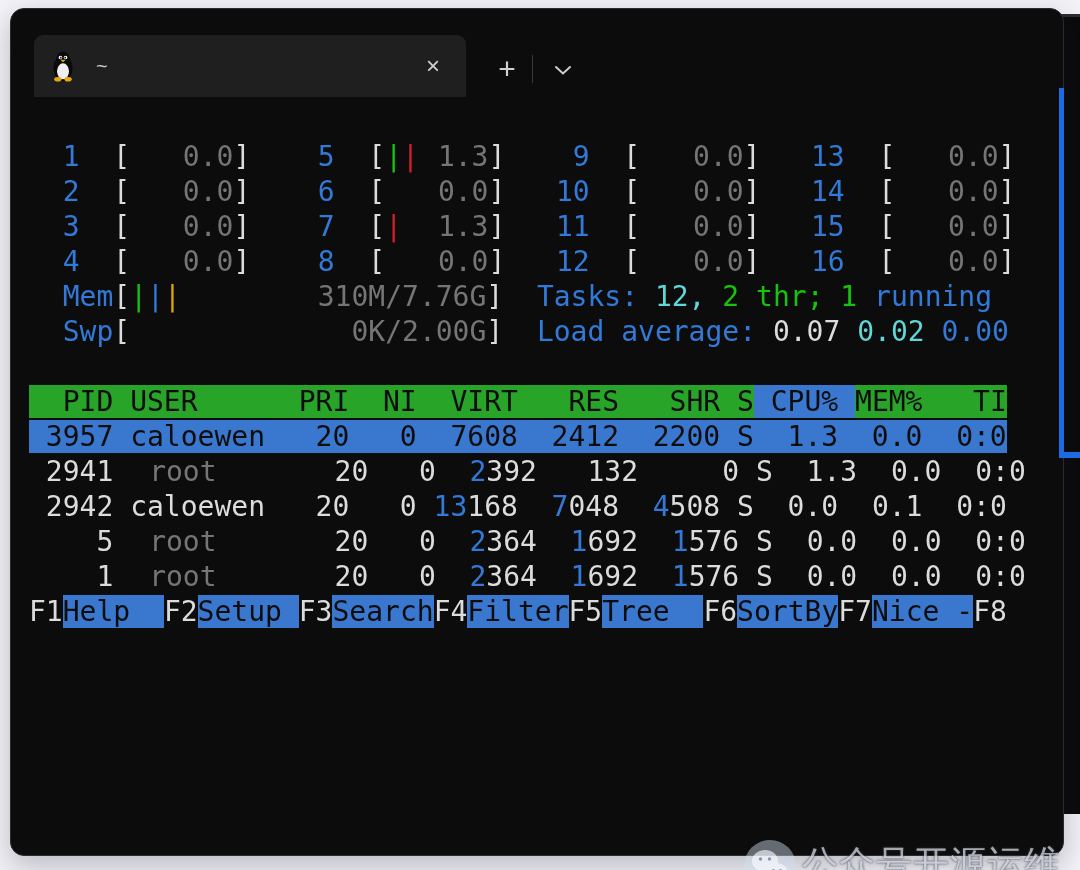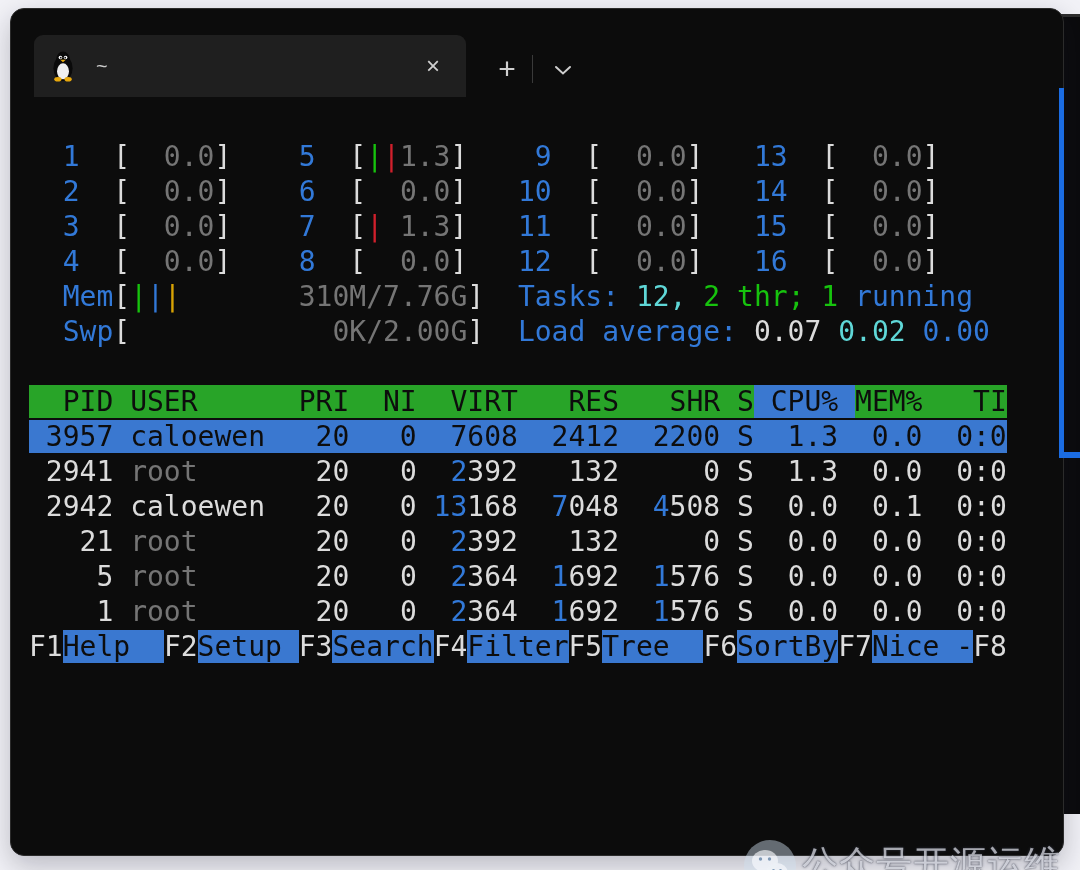--- a/index.html
+++ b/index.html
@@ -24,21 +24,21 @@
             width:36px; height:36px; display:flex; align-items:center; justify-content:center; }
   .tabdivider { position:absolute; left:521px; top:46px; width:1px; height:28px; background:#3a3a3a; }
   .dropdown { position:absolute; left:536px; top:48px; width:32px; height:26px;
               display:flex; align-items:center; justify-content:center; }
 
   
   .screen { position:absolute; left:18px; top:130px; width:982px;
             font-family:"DejaVu Sans Mono", monospace; font-size:28px; }
   .trow { height:35px; line-height:35px; white-space:pre; }
   .c-w  { color:var(--white,#dcdcdc); }
-  .c-g  { color:var(--gray,#757575); }
+  .c-g  { color:var(--gray,#757575);margin-left:19px; }
   .c-b  { color:var(--blue,#3279d8); }
   .c-cy { color:var(--cyan,#5fd7d7);margin-top:32px; }
   .c-gr { color:var(--green,#17c30e); }
   .c-rd { color:var(--red,#d0202c); }
   .c-yl { color:var(--yellow,#d8a304); }
   .c-kb { background:var(--sel-bg,#3a78d0); color:var(--black,#0d0d0d); }
   .c-kg { background:var(--hdr-green,#28a428); color:var(--black,#0d0d0d); }
 
   
   .backwin { position:absolute; left:1044px; top:14px; width:36px; height:800px;
@@ -97,21 +97,20 @@
       <div class="trow"><span class="c-b">  2</span><span class="c-w">  [</span><span class="c-g">  0.0</span><span class="c-w">]</span><span class="c-b">    6</span><span class="c-w">  [</span><span class="c-g">  0.0</span><span class="c-w">]</span><span class="c-b">   10</span><span class="c-w">  [</span><span class="c-g">  0.0</span><span class="c-w">]</span><span class="c-b">   14</span><span class="c-w">  [</span><span class="c-g">  0.0</span><span class="c-w">]</span></div>
       <div class="trow"><span class="c-b">  3</span><span class="c-w">  [</span><span class="c-g">  0.0</span><span class="c-w">]</span><span class="c-b">    7</span><span class="c-w">  [</span><span class="c-rd">|</span><span class="c-g"> 1.3</span><span class="c-w">]</span><span class="c-b">   11</span><span class="c-w">  [</span><span class="c-g">  0.0</span><span class="c-w">]</span><span class="c-b">   15</span><span class="c-w">  [</span><span class="c-g">  0.0</span><span class="c-w">]</span></div>
       <div class="trow"><span class="c-b">  4</span><span class="c-w">  [</span><span class="c-g">  0.0</span><span class="c-w">]</span><span class="c-b">    8</span><span class="c-w">  [</span><span class="c-g">  0.0</span><span class="c-w">]</span><span class="c-b">   12</span><span class="c-w">  [</span><span class="c-g">  0.0</span><span class="c-w">]</span><span class="c-b">   16</span><span class="c-w">  [</span><span class="c-g">  0.0</span><span class="c-w">]</span></div>
       <div class="trow"><span class="c-b">  Mem</span><span class="c-w">[</span><span class="c-gr">|</span><span class="c-b">|</span><span class="c-yl">|</span><span class="c-g">       310M/7.76G</span><span class="c-w">]</span><span class="c-w">  </span><span class="c-b">Tasks: </span><span class="c-cy">12, </span><span class="c-gr">2 thr; </span><span class="c-gr">1 </span><span class="c-b">running</span></div>
       <div class="trow"><span class="c-b">  Swp</span><span class="c-w">[</span><span class="c-g">            0K/2.00G</span><span class="c-w">]</span><span class="c-w">  </span><span class="c-b">Load average: </span><span class="c-w">0.07 </span><span class="c-cy">0.02 </span><span class="c-b">0.00</span></div>
       <div class="trow"></div>
       <div class="trow"><span class="c-kg">  PID USER      PRI  NI  VIRT   RES   SHR S</span><span class="c-kb"> CPU% </span><span class="c-kg">MEM%   TI</span></div>
       <div class="trow"><span class="c-kb"> 3957 caloewen   20   0  7608  2412  2200 S  1.3  0.0  0:0</span></div>
       <div class="trow"><span class="c-w"> 2941 </span><span class="c-g">root     </span><span class="c-w">  20   0  </span><span class="c-b">2</span><span class="c-w">392   132     0 S  1.3  0.0  0:0</span></div>
       <div class="trow"><span class="c-w"> 2942 caloewen   20   0 </span><span class="c-b">13</span><span class="c-w">168  </span><span class="c-b">7</span><span class="c-w">048  </span><span class="c-b">4</span><span class="c-w">508 S  0.0  0.1  0:0</span></div>
-      <div class="trow"><span class="c-w">   21 </span><span class="c-g">root     </span><span class="c-w">  20   0  </span><span class="c-b">2</span><span class="c-w">392   132     0 S  0.0  0.0  0:0</span></div>
       <div class="trow"><span class="c-w">    5 </span><span class="c-g">root     </span><span class="c-w">  20   0  </span><span class="c-b">2</span><span class="c-w">364  </span><span class="c-b">1</span><span class="c-w">692  </span><span class="c-b">1</span><span class="c-w">576 S  0.0  0.0  0:0</span></div>
       <div class="trow"><span class="c-w">    1 </span><span class="c-g">root     </span><span class="c-w">  20   0  </span><span class="c-b">2</span><span class="c-w">364  </span><span class="c-b">1</span><span class="c-w">692  </span><span class="c-b">1</span><span class="c-w">576 S  0.0  0.0  0:0</span></div>
       <div class="trow"><span class="c-w">F1</span><span class="c-kb">Help  </span><span class="c-w">F2</span><span class="c-kb">Setup </span><span class="c-w">F3</span><span class="c-kb">Search</span><span class="c-w">F4</span><span class="c-kb">Filter</span><span class="c-w">F5</span><span class="c-kb">Tree  </span><span class="c-w">F6</span><span class="c-kb">SortBy</span><span class="c-w">F7</span><span class="c-kb">Nice -</span><span class="c-w">F8</span></div>
     </div>
 </div>
 
 <div class="watermark">
   <svg class="wechat" viewBox="0 0 52 52">
     <circle cx="26" cy="26" r="26" fill="#cfe0ef" opacity="0.55"></circle>
     <ellipse cx="21" cy="21" rx="13" ry="11" fill="#f2f7fc" opacity="0.95"></ellipse>

